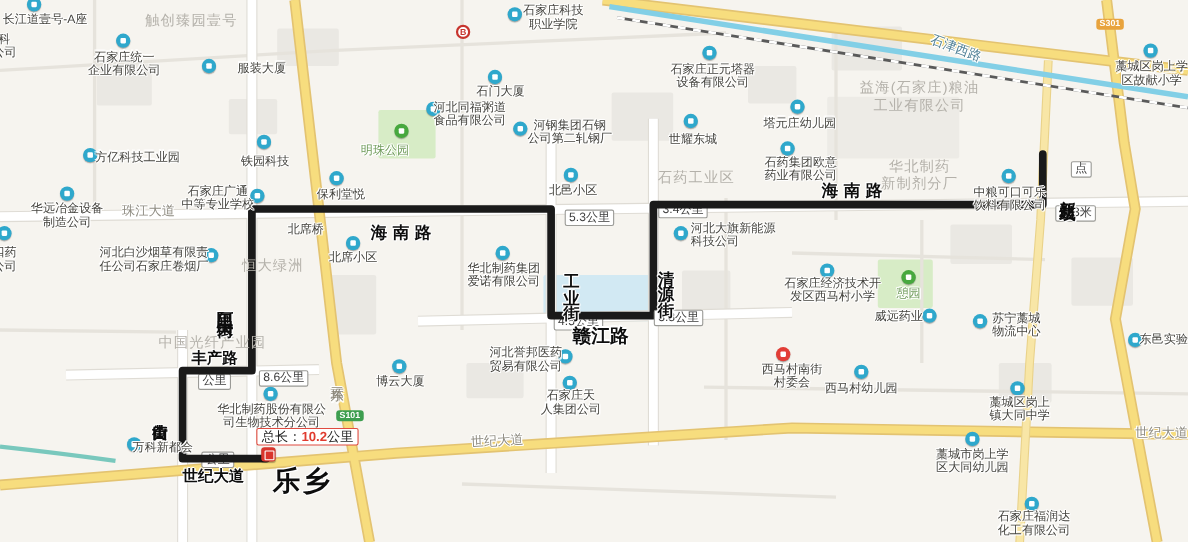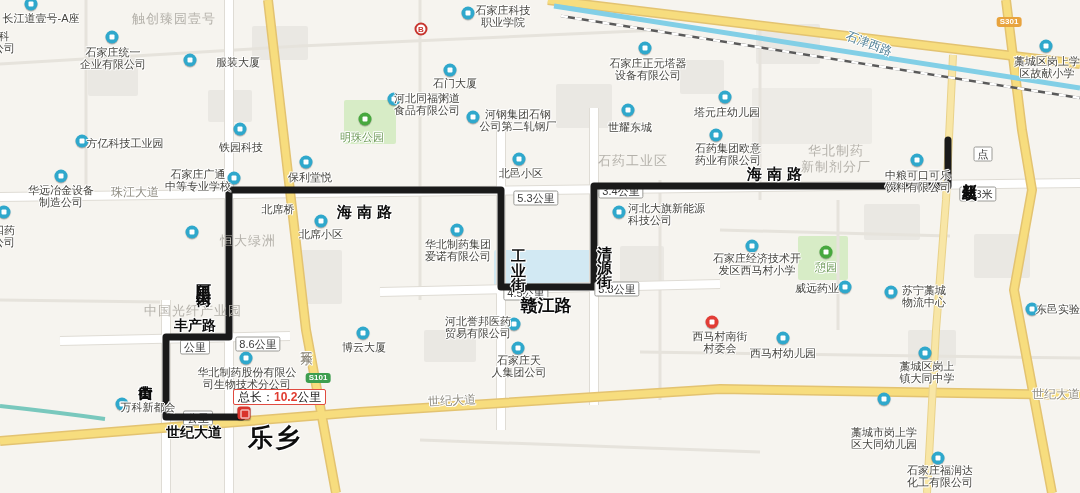--- a/index.html
+++ b/index.html
@@ -178,21 +178,21 @@
       <div class="poi-label halo" style="left: 427px; top: 104px;">
         <div>河北同福粥道</div>
         <div>食品有限公司</div>
       </div>
       <div class="poi-icon blue" style="left: 473px; top: 117px;"></div>
       <div class="poi-label halo" style="left: 518px; top: 120px;">
         <div>河钢集团石钢</div>
         <div>公司第二轧钢厂</div>
       </div>
       <div class="poi-icon green" style="left: 365px; top: 119px;"></div>
-      <div class="poi-label halo greentxt" style="left: 362px; top: 137px;">
+      <div class="poi-label halo greentxt" style="left: 350px; top: 137px;">
         <div>明珠公园</div>
       </div>
       <div class="poi-icon blue" style="left: 240px; top: 129px;"></div>
       <div class="poi-label halo" style="left: 241px; top: 147px;">
         <div>铁园科技</div>
       </div>
       <div class="poi-icon blue" style="left: 82px; top: 141px;"></div>
       <div class="poi-label halo" style="left: 125px; top: 143px;">
         <div>方亿科技工业园</div>
       </div>
@@ -254,21 +254,21 @@
       <div class="poi-icon blue" style="left: 783px; top: 338px;"></div>
       <div class="poi-label halo" style="left: 783px; top: 353px;">
         <div>西马村幼儿园</div>
       </div>
       <div class="poi-icon blue" style="left: 925px; top: 353px;"></div>
       <div class="poi-label halo" style="left: 927px; top: 372px;">
         <div>藁城区岗上</div>
         <div>镇大同中学</div>
       </div>
       <div class="poi-icon blue" style="left: 884px; top: 399px;"></div>
-      <div class="poi-label halo" style="left: 884px; top: 419px; margin-top: 19px;">
+      <div class="poi-label halo" style="left: 884px; top: 419px;">
         <div>藁城市岗上学</div>
         <div>区大同幼儿园</div>
       </div>
       <div class="poi-icon blue" style="left: 938px; top: 458px;"></div>
       <div class="poi-label halo" style="left: 940px; top: 476px;">
         <div>石家庄福润达</div>
         <div>化工有限公司</div>
       </div>
       <div class="poi-icon blue" style="left: 363px; top: 333px;"></div>
       <div class="poi-label halo" style="left: 364px; top: 347px;">
@@ -287,20 +287,24 @@
       <div class="poi-icon blue" style="left: 122px; top: 404px;"></div>
       <div class="poi-label halo" style="left: 148px; top: 407px;">
         <div>万科新都会</div>
       </div>
       <div class="poi-icon blue" style="left: 246px; top: 358px;"></div>
       <div class="poi-label halo" style="left: 247px; top: 378px;">
         <div>华北制药股份有限公</div>
         <div>司生物技术分公司</div>
       </div>
       <div class="poi-icon blue" style="left: 192px; top: 232px;"></div>
+      <div class="poi-label halo" style="left: 140px; top: 236px;">
+        <div>河北白沙烟草有限责</div>
+        <div>任公司石家庄卷烟厂</div>
+      </div>
       <div class="poi-icon blue" style="left: 234px; top: 178px;"></div>
       <div class="poi-label halo" style="left: 198px; top: 180px;">
         <div>石家庄广通</div>
         <div>中等专业学校</div>
       </div>
       <div class="poi-icon blue" style="left: 306px; top: 162px;"></div>
       <div class="poi-label halo" style="left: 310px; top: 177px;">
         <div>保利堂悦</div>
       </div>
       <div class="poi-icon blue" style="left: 61px; top: 176px;"></div>
@@ -338,20 +342,24 @@
         <div>触创臻园壹号</div>
       </div>
       <div class="area-label" style="left: 248px; top: 241px;">
         <div>恒大绿洲</div>
       </div>
       <div class="area-label" style="left: 193px; top: 311px;">
         <div>中国光纤产业园</div>
       </div>
       <div class="area-label" style="left: 633px; top: 161px;">
         <div>石药工业区</div>
+      </div>
+      <div class="area-label" style="left: 836px; top: 88px;">
+        <div>益海(石家庄)粮油</div>
+        <div>工业有限公司</div>
       </div>
       <div class="area-label" style="left: 836px; top: 159px;">
         <div>华北制药</div>
         <div>新制剂分厂</div>
       </div>
       <div class="road-label halo" style="left: 135px; top: 192px;">珠江大道</div>
       <div class="road-label halo" style="left: 452px; top: 401px; transform: translate(-50%, -50%) rotate(-3deg);">世纪大道</div>
       <div class="road-label halo" style="left: 1056px; top: 394px;">世纪大道</div>
       <div class="road-label halo" style="left: 869px; top: 44px; color: rgb(78, 127, 149); transform: translate(-50%, -50%) rotate(20deg);">石津西路</div>
       <div class="road-label halo v" style="left: 306px; top: 343px; color: rgb(138, 133, 120);">东三环</div>

